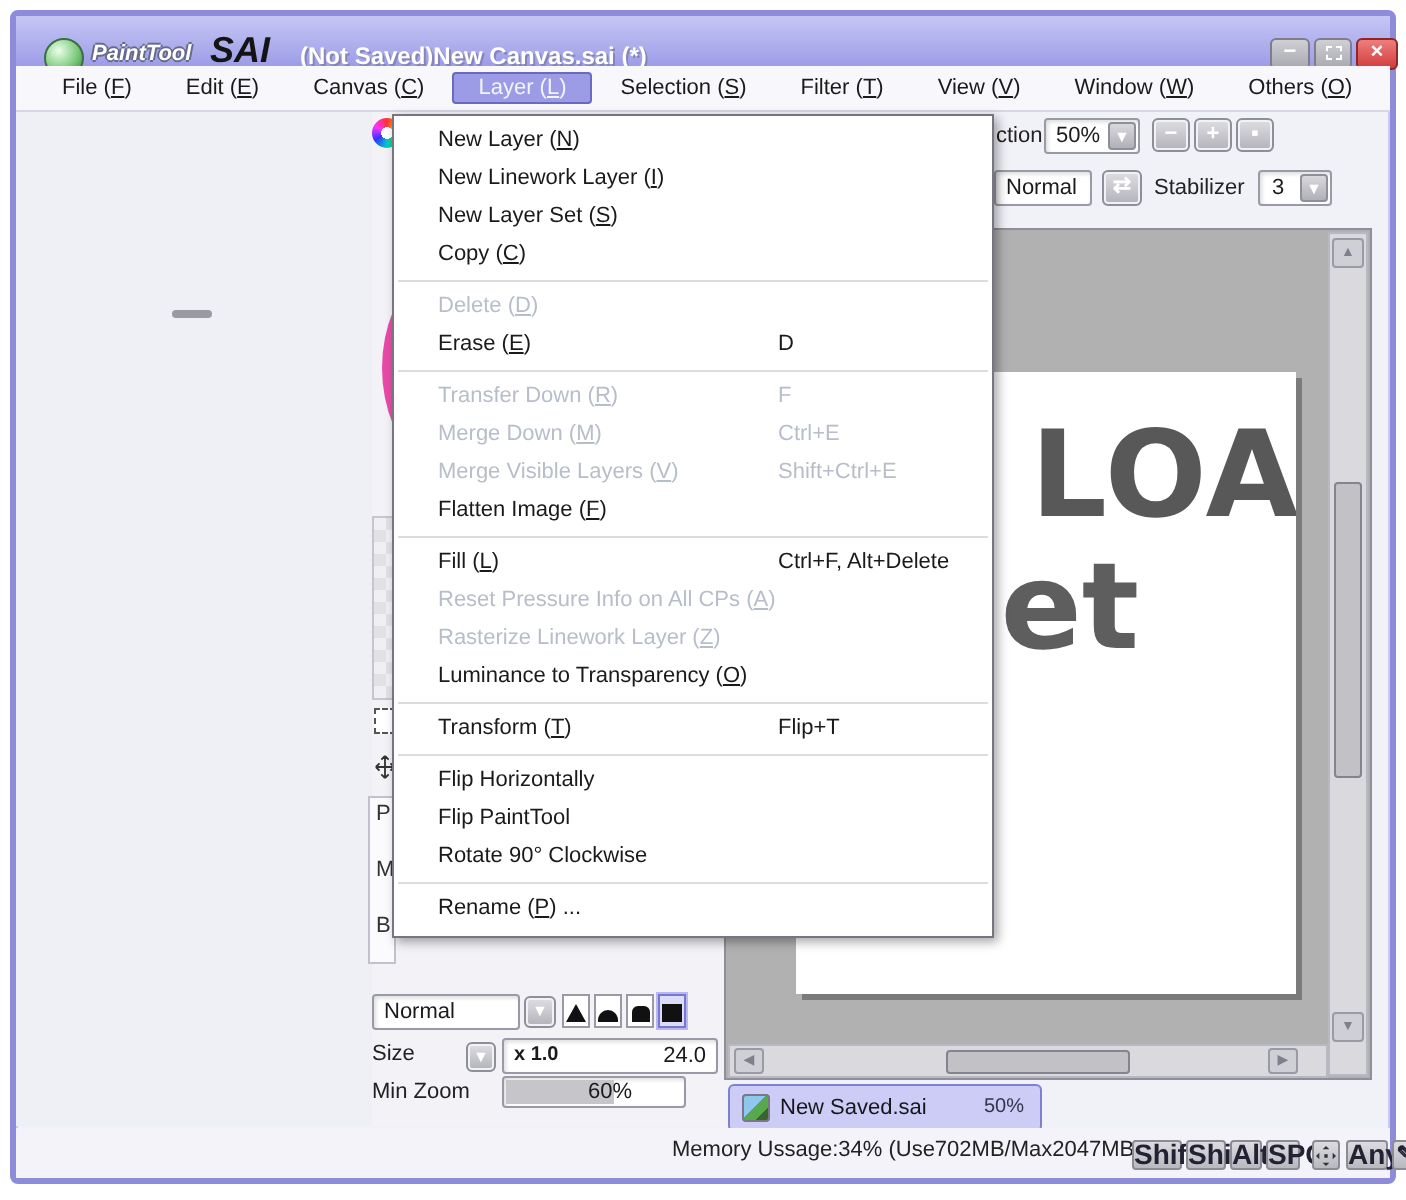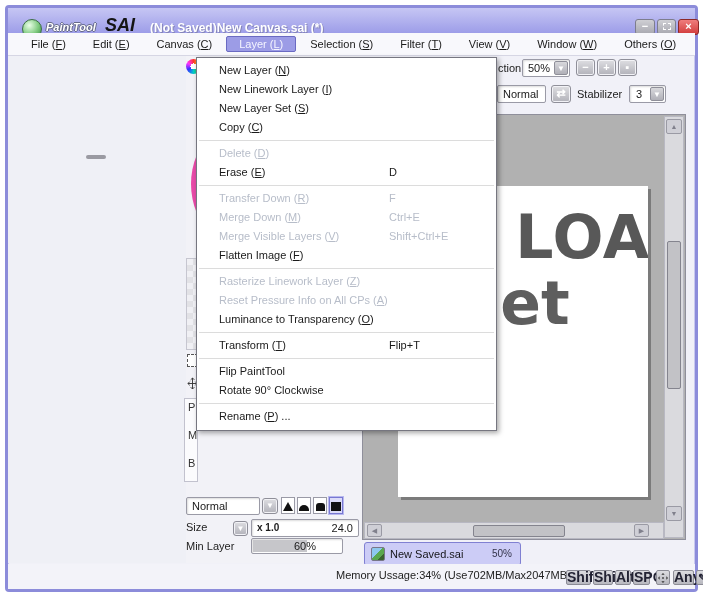--- a/index.html
+++ b/index.html
@@ -331,21 +331,21 @@
   <div class="abs tipbox selected" style="left:329px;z-index:11;">
       <span class="tip-sq"></span>
     </div>
 
   <span class="abs lbl" style="left:186px;top:521px;z-index:11;">Size</span>
   <div class="abs gb" style="left:233px;top:521px;width:15px;height:15px;font-size:8px;line-height:13px;z-index:11;"><span>▼</span></div>
   <div class="abs sunken" style="left:251px;top:519px;width:108px;height:18px;z-index:11;">
     <span style="position:absolute;left:5px;top:2px;font-weight:bold;font-size:10px;">x 1.0</span>
     <span style="position:absolute;right:5px;top:2px;">24.0</span>
   </div>
-  <span class="abs lbl" style="left:186px;top:540px;z-index:11;">Min Layer</span>
+  <span class="abs lbl" style="left:186px;top:540px;z-index:11;">Min Zoom</span>
   <div class="abs sunken" style="left:251px;top:538px;width:92px;height:16px;z-index:11;">
     <div style="position:absolute;left:1px;top:1px;bottom:1px;width:60%;background:#c6c6ca;"></div>
     <span style="position:absolute;right:26px;top:1px;">60%</span>
   </div>
 
   <div id="canvas-bg" class="abs"></div>
 
   <span id="view-toolbar-frag" class="abs">ction</span>
   <div class="abs sunken" style="left:522px;top:59px;width:48px;height:18px;z-index:12;">
     <span style="position:absolute;left:5px;top:2px;">50%</span>
@@ -409,25 +409,27 @@
       <div class="menu-item"><span class="mi-label">Copy (<u>C</u>)</span><span class="mi-shortcut"></span></div>
       <div class="menu-sep"></div>
       <div class="menu-item disabled"><span class="mi-label">Delete (<u>D</u>)</span><span class="mi-shortcut"></span></div>
       <div class="menu-item"><span class="mi-label">Erase (<u>E</u>)</span><span class="mi-shortcut">D</span></div>
       <div class="menu-sep"></div>
       <div class="menu-item disabled"><span class="mi-label">Transfer Down (<u>R</u>)</span><span class="mi-shortcut">F</span></div>
       <div class="menu-item disabled"><span class="mi-label">Merge Down (<u>M</u>)</span><span class="mi-shortcut">Ctrl+E</span></div>
       <div class="menu-item disabled"><span class="mi-label">Merge Visible Layers (<u>V</u>)</span><span class="mi-shortcut">Shift+Ctrl+E</span></div>
       <div class="menu-item"><span class="mi-label">Flatten Image (<u>F</u>)</span><span class="mi-shortcut"></span></div>
       <div class="menu-sep"></div>
+      <div class="menu-item"><span class="mi-label">Fill (<u>L</u>)</span><span class="mi-shortcut">Ctrl+F, Alt+Delete</span></div>
+      <div class="menu-item disabled"><span class="mi-label">Reset Pressure Info on All CPs (<u>A</u>)</span><span class="mi-shortcut"></span></div>
       <div class="menu-item disabled"><span class="mi-label">Rasterize Linework Layer (<u>Z</u>)</span><span class="mi-shortcut"></span></div>
-      <div class="menu-item disabled"><span class="mi-label">Reset Pressure Info on All CPs (<u>A</u>)</span><span class="mi-shortcut"></span></div>
       <div class="menu-item"><span class="mi-label">Luminance to Transparency (<u>O</u>)</span><span class="mi-shortcut"></span></div>
       <div class="menu-sep"></div>
       <div class="menu-item"><span class="mi-label">Transform (<u>T</u>)</span><span class="mi-shortcut">Flip+T</span></div>
       <div class="menu-sep"></div>
+      <div class="menu-item"><span class="mi-label">Flip Horizontally</span><span class="mi-shortcut"></span></div>
       <div class="menu-item"><span class="mi-label">Flip PaintTool</span><span class="mi-shortcut"></span></div>
       <div class="menu-item"><span class="mi-label">Rotate 90° Clockwise</span><span class="mi-shortcut"></span></div>
       <div class="menu-sep"></div>
       <div class="menu-item"><span class="mi-label">Rename (<u>P</u>) ...</span><span class="mi-shortcut"></span></div>
     </div>
 
 </div>
 
 </body></html>

